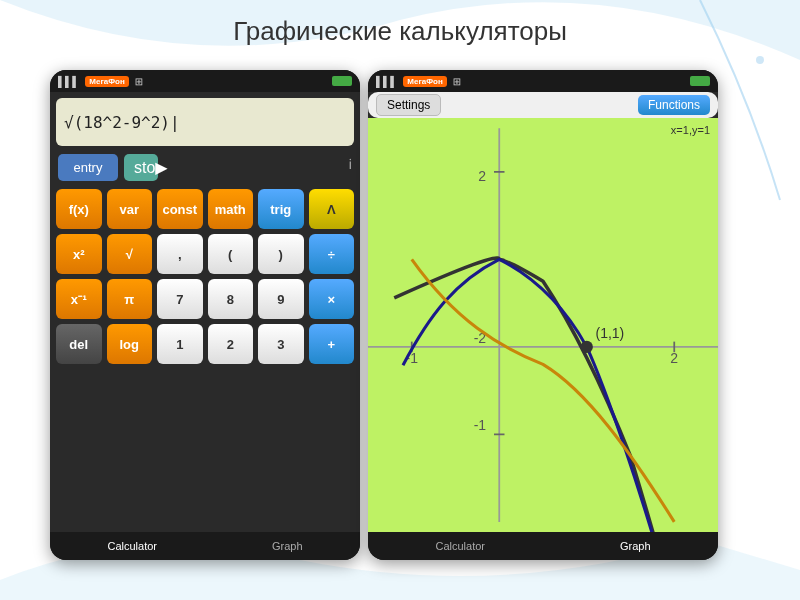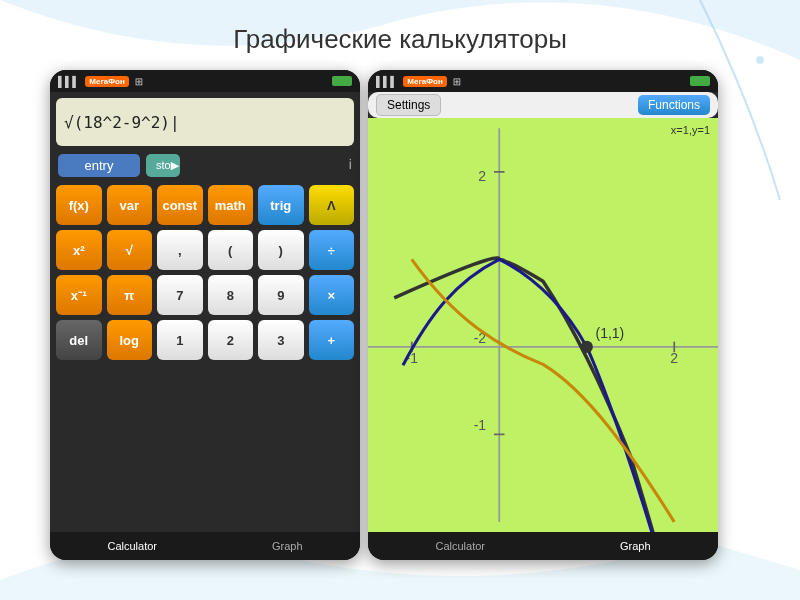--- a/index.html
+++ b/index.html
@@ -16,21 +16,21 @@
     .bg-decor {
       position: absolute;
       top: 0; left: 0;
       width: 100%; height: 100%;
       pointer-events: none;
       z-index: 0;
     }
 
     .page-title {
       position: absolute;
-      top: 24px;
+      top: 16px;
       left: 0; right: 0;
       text-align: center;
       font-size: 26px;
       font-weight: normal;
       color: #333;
       z-index: 1;
     }
 
     .main-container {
       position: absolute;
@@ -108,30 +108,30 @@
       gap: 6px;
     }
     .entry-btn {
       background: #4a7abf;
       color: white;
       border: none;
       border-radius: 5px;
       padding: 4px 10px;
       font-size: 13px;
       cursor: pointer;
-      width: 82px;
+      width: 60px;
       text-align: center;
     }
     .sto-btn {
       background: #5a9;
       color: white;
       border: none;
       border-radius: 5px;
       padding: 4px 10px;
-      font-size: 11px;
+      font-size: 16px;
       cursor: pointer;
       width: 34px;
       text-align: center;
     }
     .info-icon {
       color: #aaa;
       font-size: 14px;
       cursor: pointer;
       margin-left: auto;
     }

